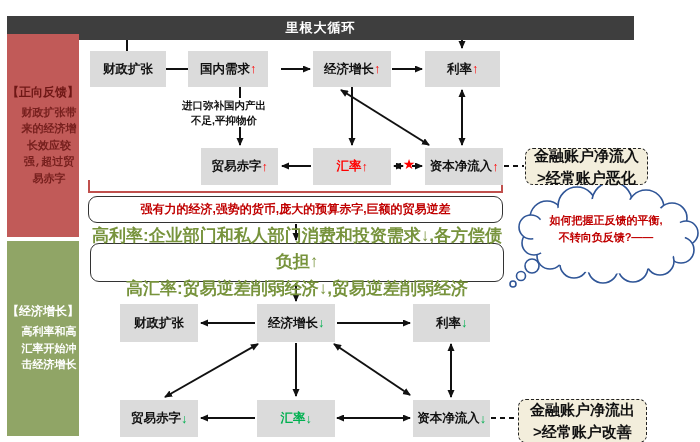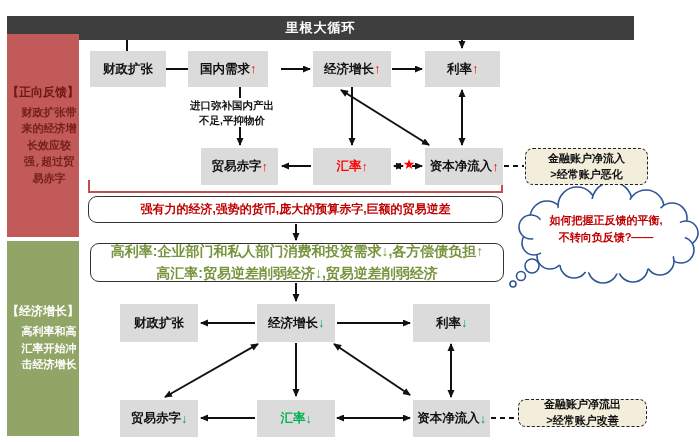--- a/index.html
+++ b/index.html
@@ -25,37 +25,37 @@
   .panel-neg .pt, .panel-neg .pb { color:#fff; }
   .panel-neg .pb { font-weight:bold; }
 
   .node { background:#DBDBDB; display:flex; align-items:center; justify-content:center;
     font-weight:bold; font-size:12.5px; color:#111; white-space:nowrap; }
   .dir-up { color:#F00; }
   .dir-dn { color:#00B050; }
   .fx-red { color:#F00; }
   .fx-grn { color:#00B050; }
 
-  .note { left:176px; top:98px; width:112px; background:#fff; text-align:center;
+  .note { left:168px; top:98px; width:112px; background:#fff; text-align:center;
     font-weight:bold; font-size:10.5px; line-height:1.4; color:#111; }
 
   .star { left:399px; top:156px; width:20px; text-align:center; color:#F00;
     font-size:14px; font-weight:bold; }
 
   .dashedbox { background:#F3EEDC; border:1.6px dashed #222; border-radius:8px;
     display:flex; flex-direction:column; align-items:center; justify-content:center;
-    font-weight:bold; font-size:11px; line-height:1.45; color:#111; text-align:center; }
+    font-weight:bold; font-size:15px; line-height:1.45; color:#111; text-align:center; }
   .dbox-top { left:525px; top:148px; width:123px; height:37px; }
-  .dbox-bot { left:518px; top:399px; width:129px; height:28px; }
+  .dbox-bot { left:518px; top:399px; width:129px; height:44px; }
 
   .banner { background:#fff; border:1.6px solid #333; border-radius:9px;
     display:flex; flex-direction:column; align-items:center; justify-content:center;
     text-align:center; font-weight:bold; }
   .banner1 { left:88px; top:196px; width:415px; height:27px; font-size:12px; color:#C00000; }
-  .banner2 { left:90px; top:243px; width:414px; height:39px; font-size:14px;
+  .banner2 { left:90px; top:243px; width:414px; height:39px; font-size:17px;
     color:#77933C; line-height:1.55; }
 
   .bubble-text { left:520px; top:212px; width:172px; text-align:center; z-index:3;
     font-weight:bold; font-size:11px; line-height:1.5; color:#C00000; }
   .bubble-text .ul { text-decoration:underline; }
 </style>
 </head>
 <body>
 
 <div id="stage">

